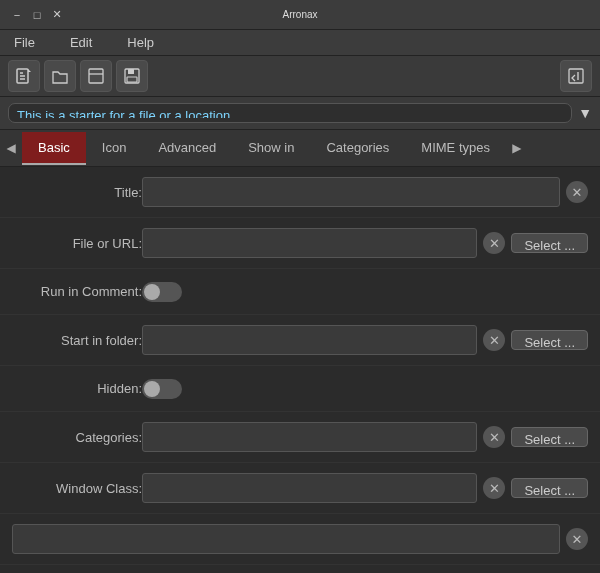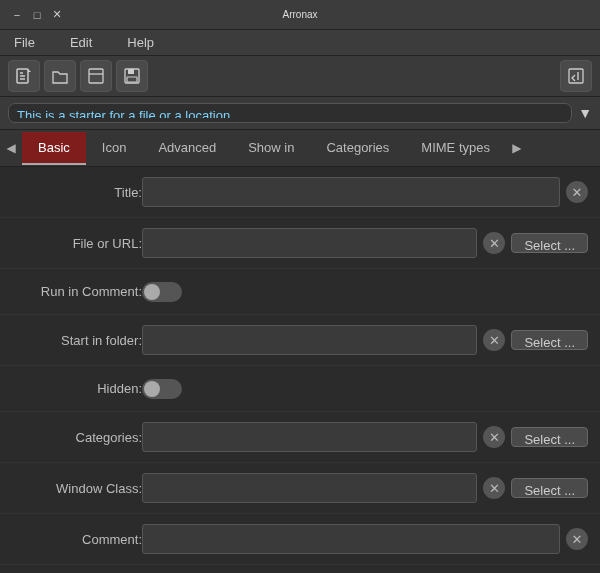--- a/index.html
+++ b/index.html
@@ -352,20 +352,19 @@
   <div class="form-row">
     <span class="form-label">Window Class:</span>
     <div class="form-input-wrap">
       <input class="form-input" type="text" value="" style="">
       <button class="clear-btn">✕</button>
       <button class="select-btn">Select ...</button>
     </div>
   </div>
 
   <div class="form-row">
-    <span class="form-label">Comment:</span>
     <div class="form-input-wrap">
       <input class="form-input" type="text" value="" style="">
       <button class="clear-btn">✕</button>
     </div>
   </div>
 
 </div>
 
 </body></html>

